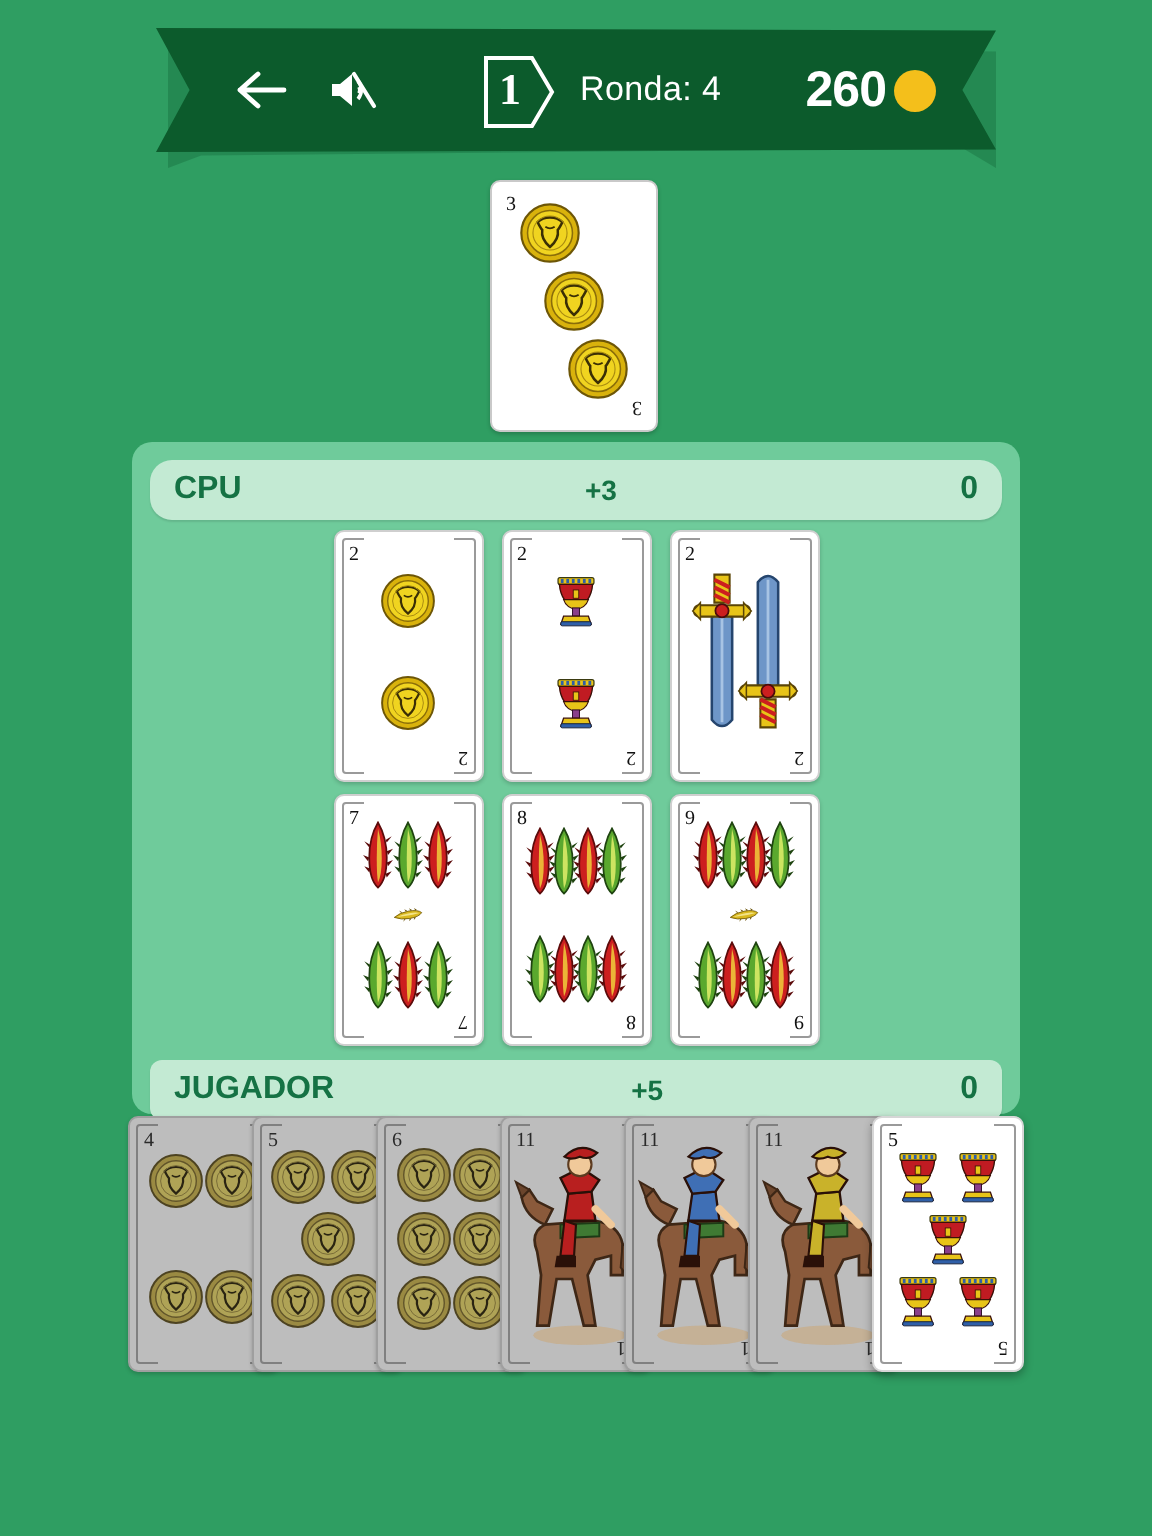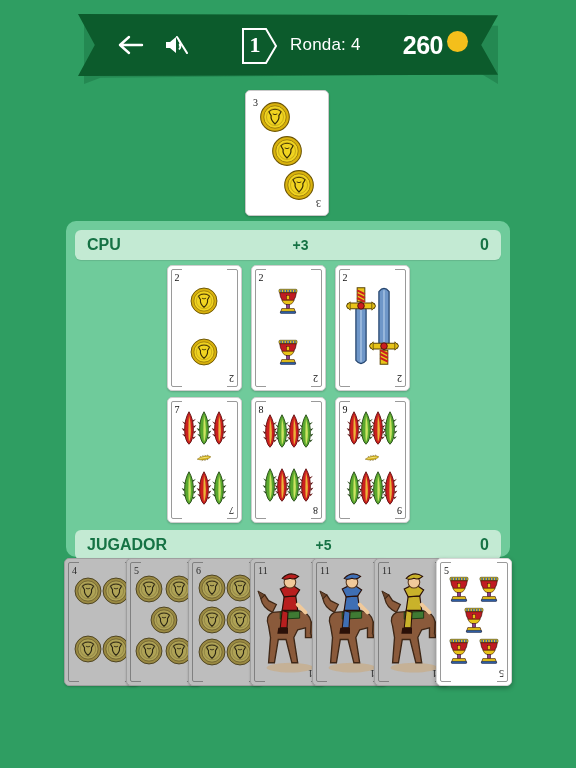--- a/index.html
+++ b/index.html
@@ -32,21 +32,21 @@
   .bn-icon { width: 34px; height: 34px; display: flex; align-items: center; justify-content: center; }
   .bn-icon svg { display: block; }
   .spacer-a { width: 12px; }
   .turn-badge { width: 38px; height: 38px; display:flex; align-items:center; justify-content:center; margin-left: 46px; position: relative; }
   .turn-num {
     position: absolute; left: 0; top: 0; width: 30px; height: 38px;
     display: flex; align-items: center; justify-content: center;
     color: #fff; font-size: 22px; font-weight: bold; font-family: "Liberation Serif", serif;
   }
   .ronda-label { color: #fff; font-size: 17px; margin-left: 12px; letter-spacing: .2px; white-space: nowrap; }
-  .coins-box { margin-left: auto; display: flex; align-items: flex-start; gap: 4px; }
+  .coins-box { margin-left: auto; display: flex; align-items: center; gap: 4px; }
   .coins-num { color: #fff; font-size: 25px; font-weight: bold; letter-spacing: -.5px; }
   .coin-dot { width: 21px; height: 21px; border-radius: 50%; background: #f4bf1b; }
 
   
   .deck-card {
     position: absolute; left: 245px; top: 90px; width: 84px; height: 126px;
     background: #fff; border-radius: 5px; border: 1px solid #c9c9c9;
     box-shadow: 0 1px 2px rgba(0,0,0,.22);
   }
 
@@ -54,21 +54,21 @@
   .table-panel {
     position: absolute; left: 66px; top: 221px; width: 444px; height: 336px;
     background: #6fcb9b; border-radius: 10px;
   }
   .score-bar {
     position: absolute; left: 9px; width: 426px; height: 30px;
     background: #c3ead3; border-radius: 6px;
     display: flex; align-items: center; padding: 0 12px;
     box-shadow: 0 1px 1px rgba(0,0,0,.10);
   }
-  .score-bar.top { top: 9px; }
+  .score-bar.top { top: 9px; border-radius: 11px; }
   .score-bar.bottom { top: 309px; }
   .sb-name { color: #157244; font-weight: bold; font-size: 16px; flex: 0 0 auto; }
   .sb-mid { flex: 1; text-align: center; color: #157244; font-weight: bold; font-size: 14px; }
   .sb-score { color: #157244; font-weight: bold; font-size: 16px; flex: 0 0 auto; }
 
   .table-rows { position: absolute; left: 0; top: 44px; width: 444px; }
   .table-row { display: flex; justify-content: center; gap: 9px; margin-bottom: 6px; }
 
   
   .card {

